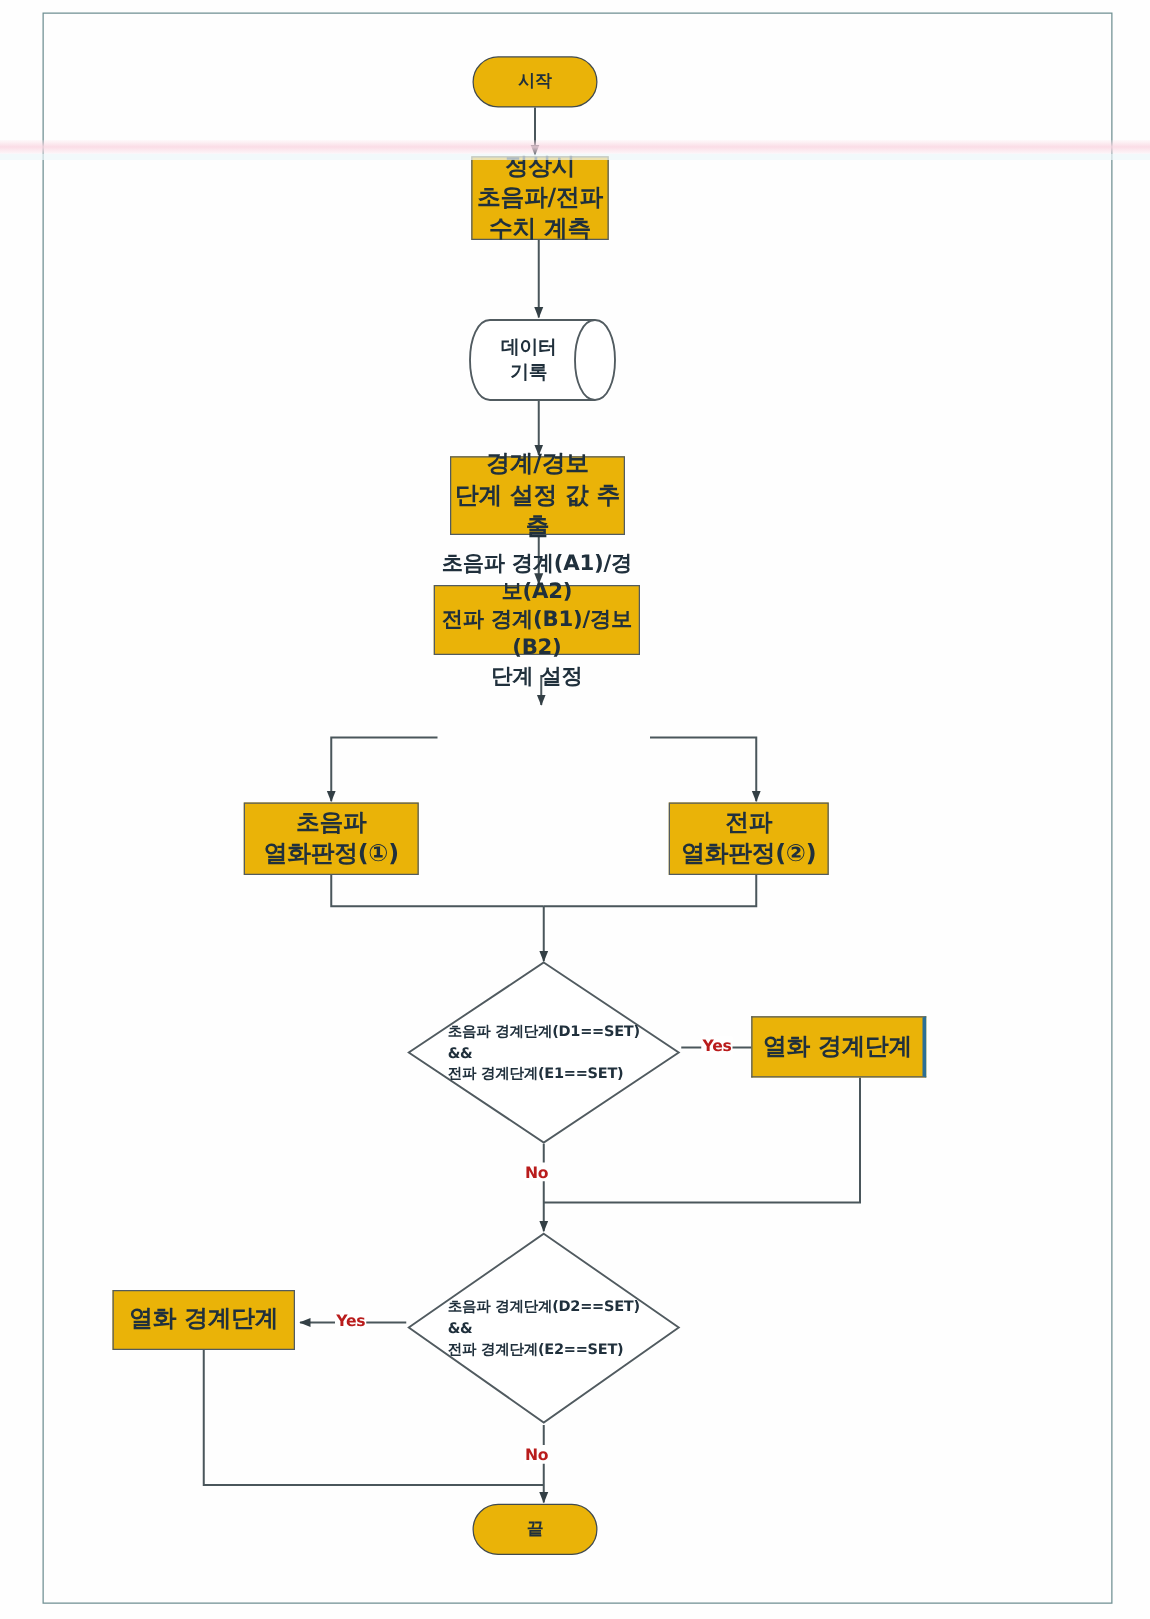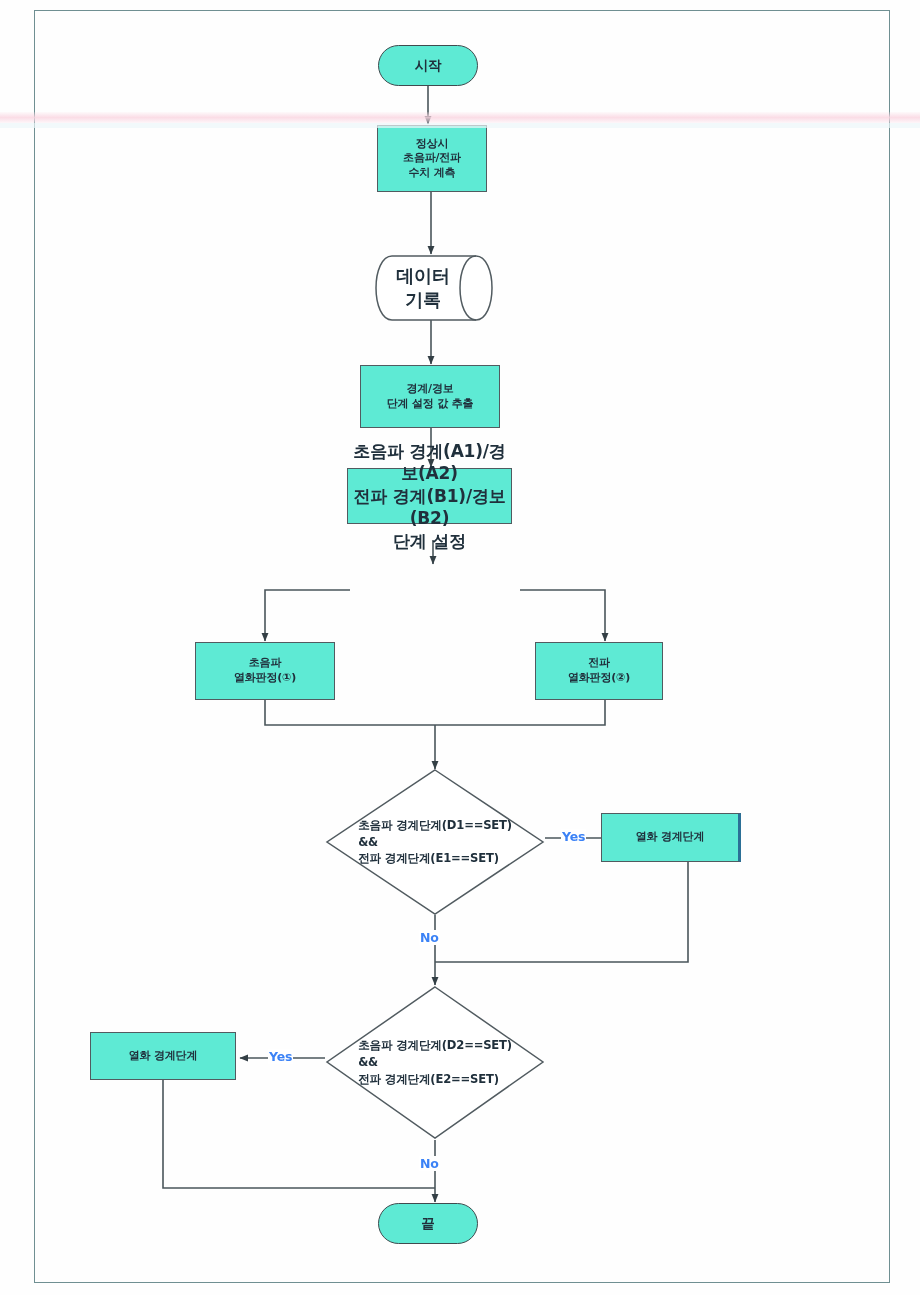--- a/index.html
+++ b/index.html
@@ -61,45 +61,45 @@
   }
   .node {
     position: absolute;
     box-sizing: border-box;
     display: flex;
     align-items: center;
     justify-content: center;
     text-align: center;
     color: #20303c;
     z-index: 3;
-    background: #5eead4;
+    background: #eab308;
   }
   .node .txt {
     line-height: 1.32;
     white-space: pre-line;
     letter-spacing: -0.2px;
   }
   .terminator {
     border: 1.7px solid #404a4e;
     border-radius: 26px;
     font-size: 13.5px;
     font-weight: 600;
   }
   .process {
     border: 1.5px solid #515b60;
-    font-size: 11px;
+    font-size: 19px;
     font-weight: 700;
   }
   .process.accented {
     border-right: 3.2px solid #2b6f96;
   }
   .cylinder {
     background: transparent;
     border: none;
-    font-size: 18px;
+    font-size: 15px;
     font-weight: 700;
   }
   .diamond-wrap {
     position: absolute;
     z-index: 3;
     display: flex;
     align-items: center;
     justify-content: center;
   }
   .diamond-wrap .dtxt {
@@ -116,21 +116,21 @@
   .diamond-wrap svg {
     position: absolute;
     left: 0;
     top: 0;
     z-index: 1;
   }
   .edge-label {
     position: absolute;
     font-size: 12.5px;
     font-weight: 700;
-    color: #3b82f6;
+    color: #b91c1c;
     z-index: 4;
     background: #ffffff;
     padding: 0 1px;
     letter-spacing: -0.2px;
   }
 </style>
 </head>
 <body>
 
 <div id="page">

